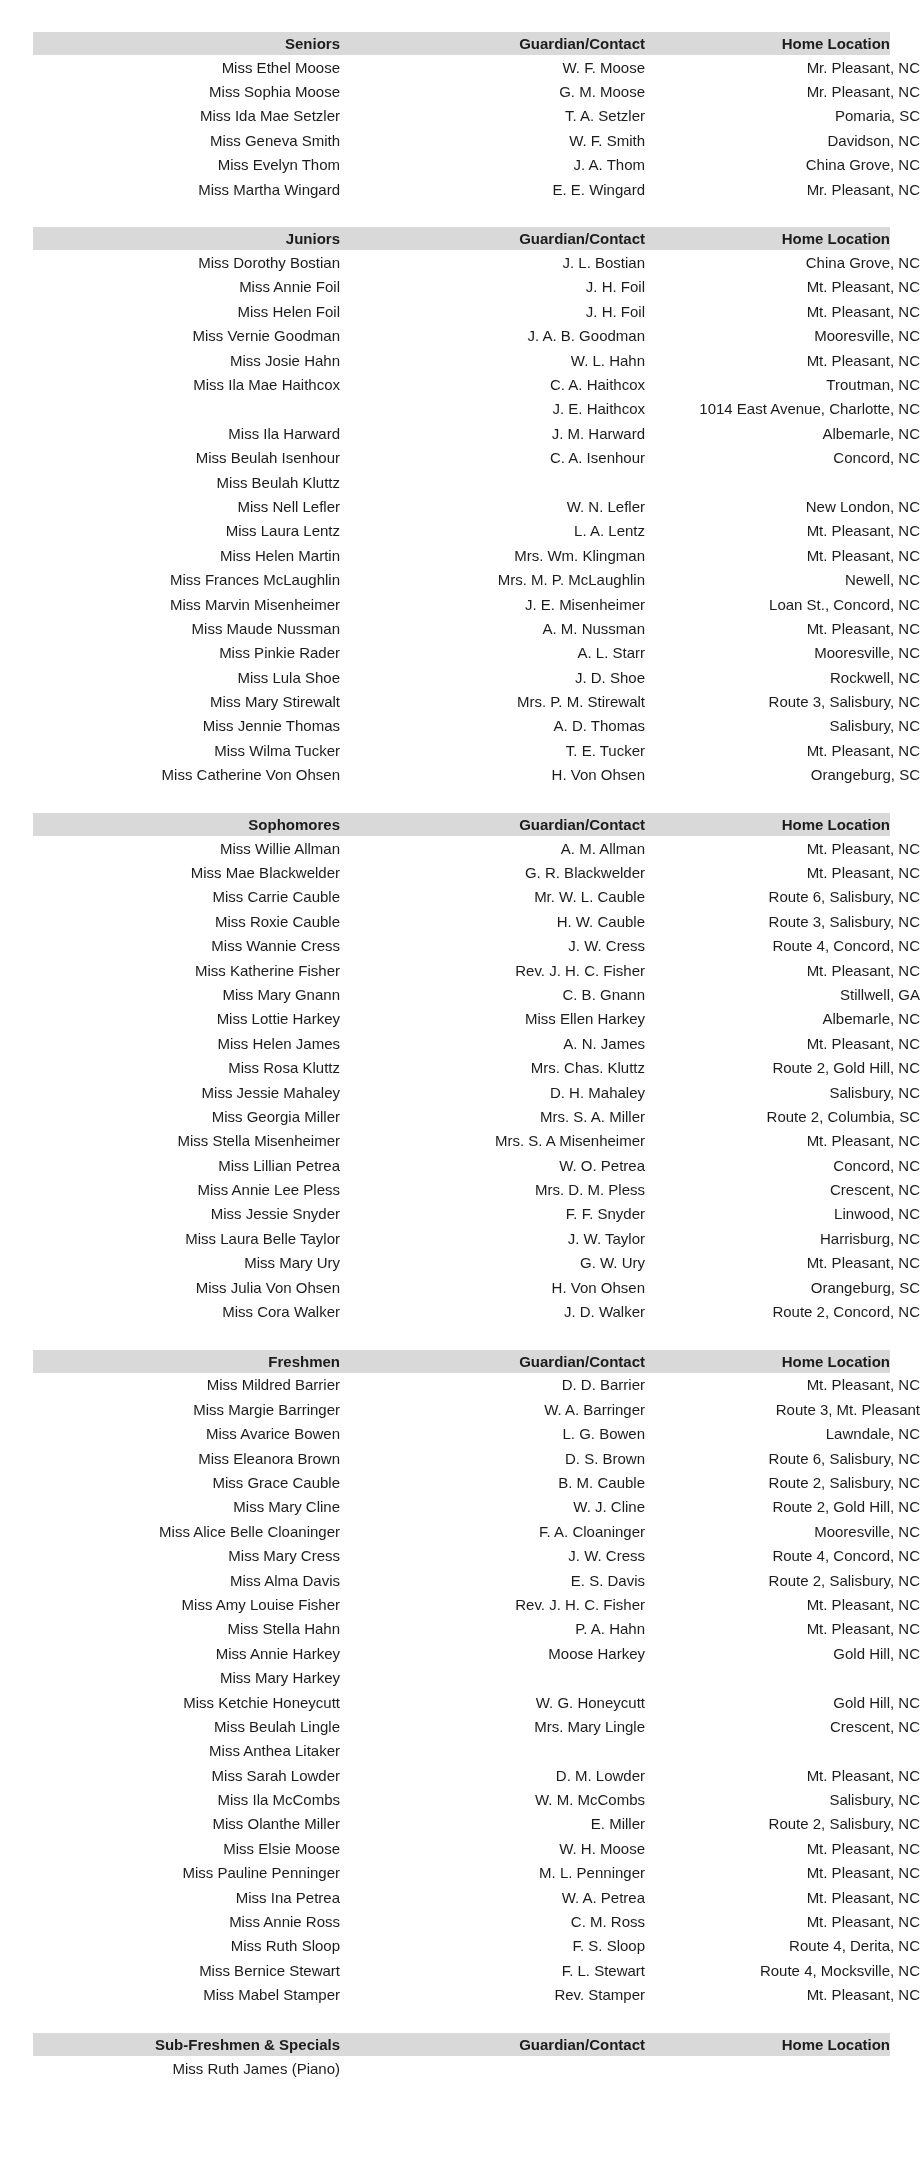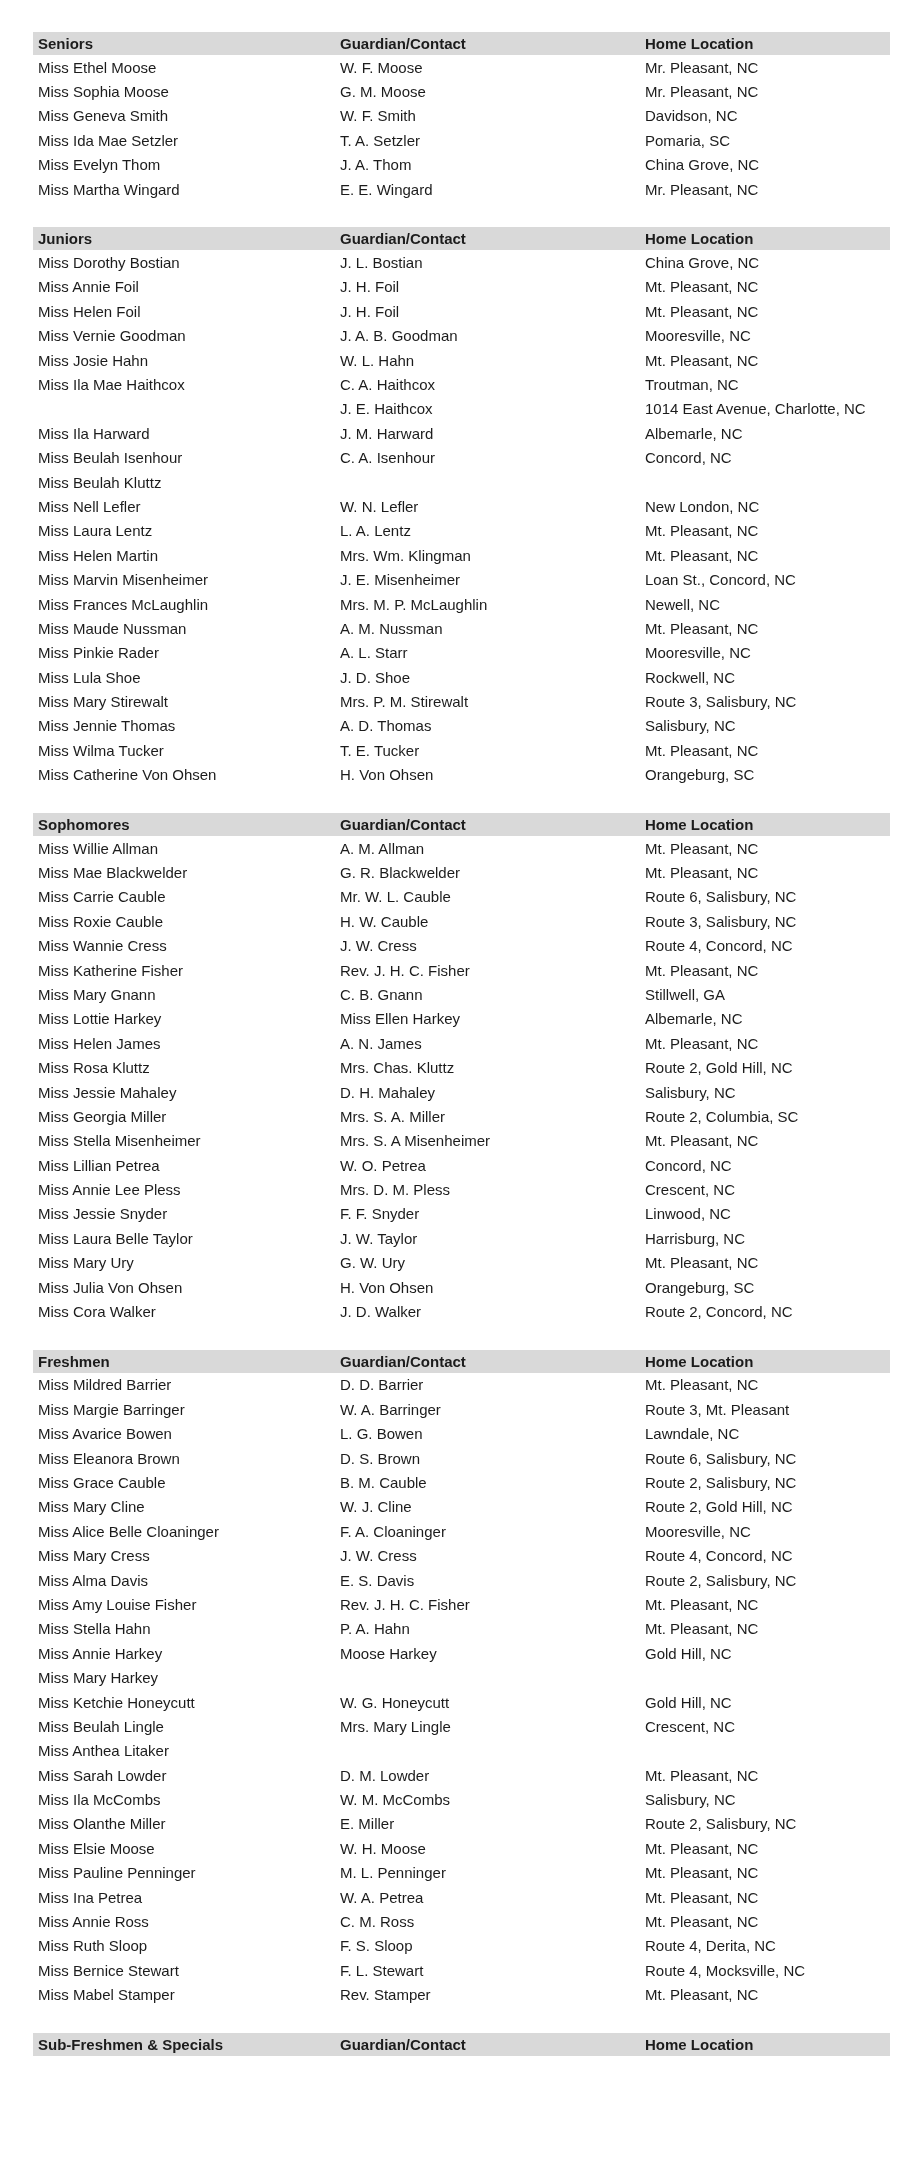--- a/index.html
+++ b/index.html
@@ -7,20 +7,21 @@
     position: relative;
     width: 920px;
     height: 2173px;
     background: var(--page-bg, #ffffff);
     font-family: "Liberation Sans", sans-serif;
     font-size: 15px;
     color: var(--text-color, #1c1c1c);
     box-sizing: border-box;
     padding-top: 32px;
     overflow: hidden;
+    text-align: right;
   }
   .section { margin-bottom: 26px; }
   .section-header {
     margin-left: 33px;
     width: 857px;
     height: 23px;
     background: var(--band-color, #d9d9d9);
     display: flex;
     align-items: center;
     font-weight: bold;
@@ -56,29 +57,29 @@
     <span class="col home">Mr. Pleasant, NC</span>
   </div>
 
   <div class="row">
     <span class="col name">Miss Sophia Moose</span>
     <span class="col guardian">G. M. Moose</span>
     <span class="col home">Mr. Pleasant, NC</span>
   </div>
 
   <div class="row">
+    <span class="col name">Miss Ida Mae Setzler</span>
+    <span class="col guardian">T. A. Setzler</span>
+    <span class="col home">Pomaria, SC</span>
+  </div>
+
+  <div class="row">
     <span class="col name">Miss Geneva Smith</span>
     <span class="col guardian">W. F. Smith</span>
     <span class="col home">Davidson, NC</span>
-  </div>
-
-  <div class="row">
-    <span class="col name">Miss Ida Mae Setzler</span>
-    <span class="col guardian">T. A. Setzler</span>
-    <span class="col home">Pomaria, SC</span>
   </div>
 
   <div class="row">
     <span class="col name">Miss Evelyn Thom</span>
     <span class="col guardian">J. A. Thom</span>
     <span class="col home">China Grove, NC</span>
   </div>
 
   <div class="row">
     <span class="col name">Miss Martha Wingard</span>
@@ -167,29 +168,29 @@
     <span class="col home">Mt. Pleasant, NC</span>
   </div>
 
   <div class="row">
     <span class="col name">Miss Helen Martin</span>
     <span class="col guardian">Mrs. Wm. Klingman</span>
     <span class="col home">Mt. Pleasant, NC</span>
   </div>
 
   <div class="row">
+    <span class="col name">Miss Frances McLaughlin</span>
+    <span class="col guardian">Mrs. M. P. McLaughlin</span>
+    <span class="col home">Newell, NC</span>
+  </div>
+
+  <div class="row">
     <span class="col name">Miss Marvin Misenheimer</span>
     <span class="col guardian">J. E. Misenheimer</span>
     <span class="col home">Loan St., Concord, NC</span>
-  </div>
-
-  <div class="row">
-    <span class="col name">Miss Frances McLaughlin</span>
-    <span class="col guardian">Mrs. M. P. McLaughlin</span>
-    <span class="col home">Newell, NC</span>
   </div>
 
   <div class="row">
     <span class="col name">Miss Maude Nussman</span>
     <span class="col guardian">A. M. Nussman</span>
     <span class="col home">Mt. Pleasant, NC</span>
   </div>
 
   <div class="row">
     <span class="col name">Miss Pinkie Rader</span>
@@ -524,15 +525,22 @@
   </div>
 </div>
   </section>
 
   <section class="section">
     <div class="section-header">
       <span class="col name">Sub-Freshmen &amp; Specials</span>
       <span class="col guardian">Guardian/Contact</span>
       <span class="col home">Home Location</span>
     </div>
+    <div class="rows">
+  <div class="row">
+    <span class="col name">Miss Ruth James (Piano)</span>
+    <span class="col guardian"></span>
+    <span class="col home"></span>
+  </div>
+</div>
   </section>
 </div>
 </div>
 
 </body></html>

